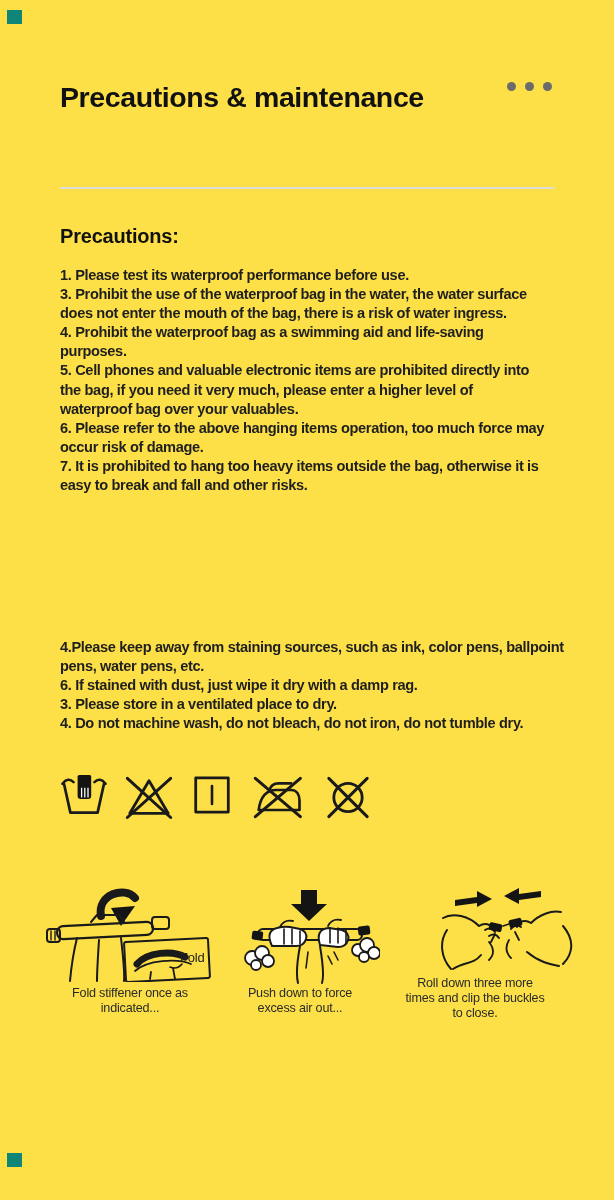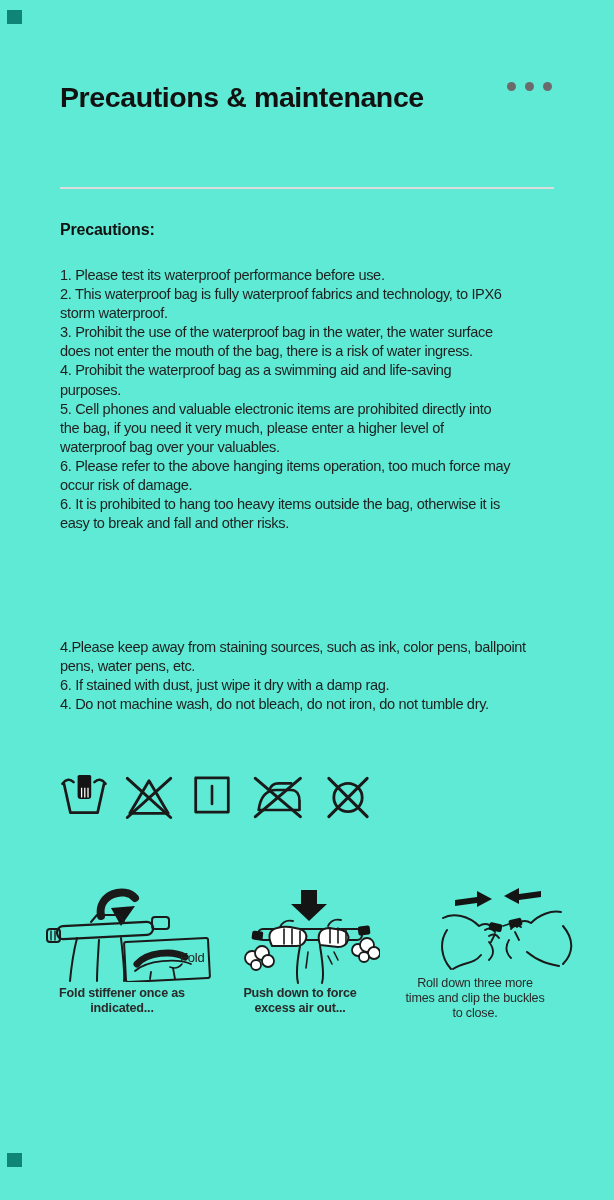--- a/index.html
+++ b/index.html
@@ -1,28 +1,28 @@
 <!DOCTYPE html>
 <html><head>
 <meta charset="utf-8">
 <style>
   html,body{margin:0;padding:0;background:#fff;}
-  .page{position:relative;width:614px;height:1200px;background:#5eead4;overflow:hidden;
+  .page{position:relative;width:614px;height:1200px;background:#fde047;overflow:hidden;
         font-family:"Liberation Sans",sans-serif;color:#1d1d1d;}
   .corner-mark{position:absolute;width:15px;height:14px;}
   .title{position:absolute;left:60px;top:62px;font-size:28.5px;font-weight:bold;
          letter-spacing:-0.4px;color:#111;}
   .dots{position:absolute;left:507px;top:82px;display:flex;gap:9px;cursor:pointer;}
   .dots i{width:9px;height:9px;border-radius:50%;background:#6b6b6b;display:block;}
   .divider{position:absolute;left:60px;top:187px;width:494px;height:2px;background:#dcdcdc;}
-  .sec-head{position:absolute;left:60px;font-size:16px;font-weight:bold;color:#111;
+  .sec-head{position:absolute;left:60px;font-size:20px;font-weight:bold;color:#111;
             letter-spacing:-0.2px;}
   .body-list{position:absolute;left:60px;width:512px;font-size:14.6px;line-height:19.1px;
              letter-spacing:-0.35px;color:#1f1f1f;}
-  .body-list p{margin:0;white-space:pre-line;}
+  .body-list p{margin:0;white-space:pre-line;font-weight:bold;}
   .care-row{position:absolute;left:60px;top:770px;display:flex;gap:15px;align-items:center;}
   .care-row svg{display:block;}
   .illus{position:absolute;}
   .caption{position:absolute;font-size:12.6px;line-height:15px;color:#2a2a2a;
            text-align:center;white-space:pre-line;letter-spacing:-0.2px;}
   .fold-label{position:absolute;left:135px;top:66px;font-size:13px;color:#222;letter-spacing:-0.2px;}
   svg .ln{fill:none;stroke:#1a1a1a;stroke-linecap:round;stroke-linejoin:round;}
   svg .fl{fill:#141414;stroke:none;}
 </style>
 </head>
@@ -38,39 +38,38 @@
     <i></i>
     <i></i>
     <i></i>
   </div>
 
   <div class="divider"></div>
 
   <h2 class="sec-head" style="top:208px;">Precautions:</h2>
   <div class="body-list" style="top:266px;">
     <p>1. Please test its waterproof performance before use.</p>
-    <p>2. This waterproof bag is fully waterproof fabrics and technology, to IPX6
-storm waterproof.</p>
     <p>3. Prohibit the use of the waterproof bag in the water, the water surface
 does not enter the mouth of the bag, there is a risk of water ingress.</p>
     <p>4. Prohibit the waterproof bag as a swimming aid and life-saving
 purposes.</p>
     <p>5. Cell phones and valuable electronic items are prohibited directly into
 the bag, if you need it very much, please enter a higher level of
 waterproof bag over your valuables.</p>
     <p>6. Please refer to the above hanging items operation, too much force may
 occur risk of damage.</p>
-    <p>6. It is prohibited to hang too heavy items outside the bag, otherwise it is
+    <p>7. It is prohibited to hang too heavy items outside the bag, otherwise it is
 easy to break and fall and other risks.</p>
   </div>
 
   <div class="body-list" style="top:638px;">
     <p>4.Please keep away from staining sources, such as ink, color pens, ballpoint
 pens, water pens, etc.</p>
     <p>6. If stained with dust, just wipe it dry with a damp rag.</p>
+    <p>3. Please store in a ventilated place to dry.</p>
     <p>4. Do not machine wash, do not bleach, do not iron, do not tumble dry.</p>
   </div>
 
   <div class="care-row">
     <svg width="48" height="50" viewBox="0 0 60 62">
       <path class="ln" stroke-width="3.4" d="M5,17 L13,53 L47,53 L55,17"></path>
       <path class="ln" stroke-width="3.2" d="M3,17 Q10,8 17,15"></path>
       <path class="ln" stroke-width="3.2" d="M43,15 Q50,8 57,17"></path>
       <path class="fl" d="M24,6 h13 q2,0 2,2 v24 q0,4 -4,4 h-9 q-4,0 -4,-4 v-24 q0,-2 2,-2 z"></path>
       <path d="M27,22 v12 M31,22 v12 M35,22 v12" stroke="#ffffff" stroke-width="1.6" fill="none"></path>
@@ -105,21 +104,21 @@
       <path class="ln" stroke-width="2" d="M46,38 L52,31 L74,31 L79,37"></path>
       <path class="ln" stroke-width="2" d="M32,54 C28,70 26,86 25,97 M76,54 C78,72 80,88 79,97 M54,56 C53,72 52,86 52,97"></path>
       <rect class="ln" stroke-width="2" x="80" y="56" width="84" height="40" rx="2" transform="rotate(-3 122 76)"></rect>
       <path class="ln" stroke-width="7" d="M92,80 C102,68 128,66 140,73"></path>
       <path class="ln" stroke-width="1.8" d="M90,87 C102,76 132,74 146,80"></path>
       <path class="ln" stroke-width="1.8" d="M106,88 L105,95 M128,84 L130,95"></path>
       <path class="ln" stroke-width="1.6" d="M137,80 q-5,6 -12,3"></path>
     </svg>
     <span class="fold-label">Fold</span>
   </div>
-  <div class="caption" style="left:32px;top:986px;width:180px;font-weight:bold;">Fold stiffener once as
+  <div class="caption" style="left:40px;top:986px;width:180px;">Fold stiffener once as
 indicated...</div>
 
   <div class="illus" style="left:240px;top:888px;width:140px;height:96px;">
     <svg width="140" height="96" viewBox="0 0 140 96">
       <polygon class="fl" points="61,2 77,2 77,16 87,16 69,33 51,16 61,16"></polygon>
       <rect class="ln" stroke-width="2.2" x="18" y="41" width="104" height="11" rx="5"></rect>
       <rect class="fl" x="12" y="43" width="11" height="9" rx="2" transform="rotate(7 17 47)"></rect>
       <rect class="fl" x="118" y="38" width="12" height="9" rx="2" transform="rotate(-7 124 42)"></rect>
       <path class="ln" stroke-width="2" fill="#fff" d="M32,58 q-7,-15 5,-18 q7,-2 13,-1 l10,2 q8,3 6,10 q-2,7 -10,7 z" style="fill:#fff"></path>
       <path class="ln" stroke-width="1.6" d="M44,41 v15 M52,41 v15 M60,43 v13"></path>
@@ -136,21 +135,21 @@
           <circle cx="16" cy="77" r="5"></circle>
       </g>
       <g class="ln" stroke-width="1.8" style="fill:#fff">
         <circle cx="118" cy="62" r="6"></circle>
           <circle cx="127" cy="57" r="7"></circle>
         <circle cx="134" cy="65" r="6"></circle>
           <circle cx="124" cy="69" r="5"></circle>
       </g>
     </svg>
   </div>
-  <div class="caption" style="left:225px;top:986px;width:150px;font-weight:bold;">Push down to force
+  <div class="caption" style="left:225px;top:986px;width:150px;">Push down to force
 excess air out...</div>
 
   <div class="illus" style="left:425px;top:884px;width:150px;height:88px;">
     <svg width="150" height="88" viewBox="0 0 150 88">
       <polygon class="fl" points="30,16 52,13 52,7 67,15 52,23 52,19 30,22"></polygon>
       <polygon class="fl" points="116,7 94,10 94,4 79,12 94,20 94,16 116,13"></polygon>
       <path class="ln" stroke-width="2" d="M18,34 C28,28 44,32 54,42 M54,42 C60,38 66,40 68,46 M60,46 q6,-4 10,2 M64,52 q6,-4 10,2"></path>
       <path class="ln" stroke-width="2" d="M136,28 C126,26 114,31 106,39 M106,39 C100,35 94,37 92,43 M96,43 q-6,-4 -10,2"></path>
       <rect class="fl" x="64" y="39" width="13" height="8" rx="2" transform="rotate(12 70 43)"></rect>
       <rect class="fl" x="84" y="35" width="13" height="8" rx="2" transform="rotate(-14 90 39)"></rect>

